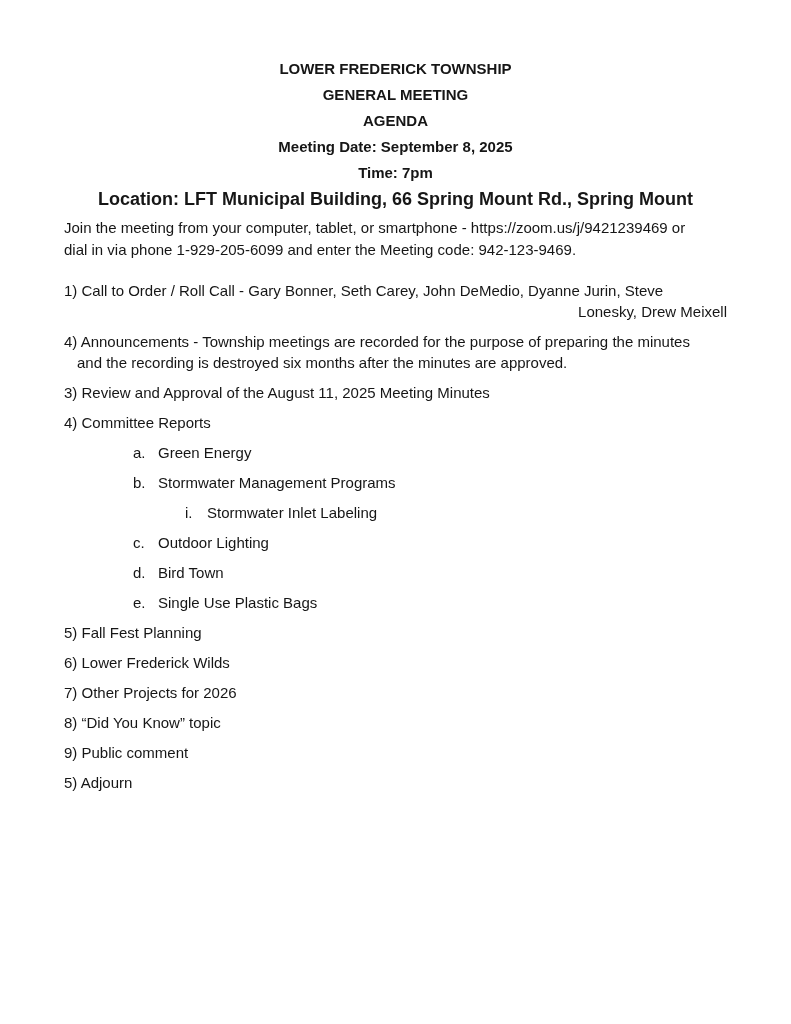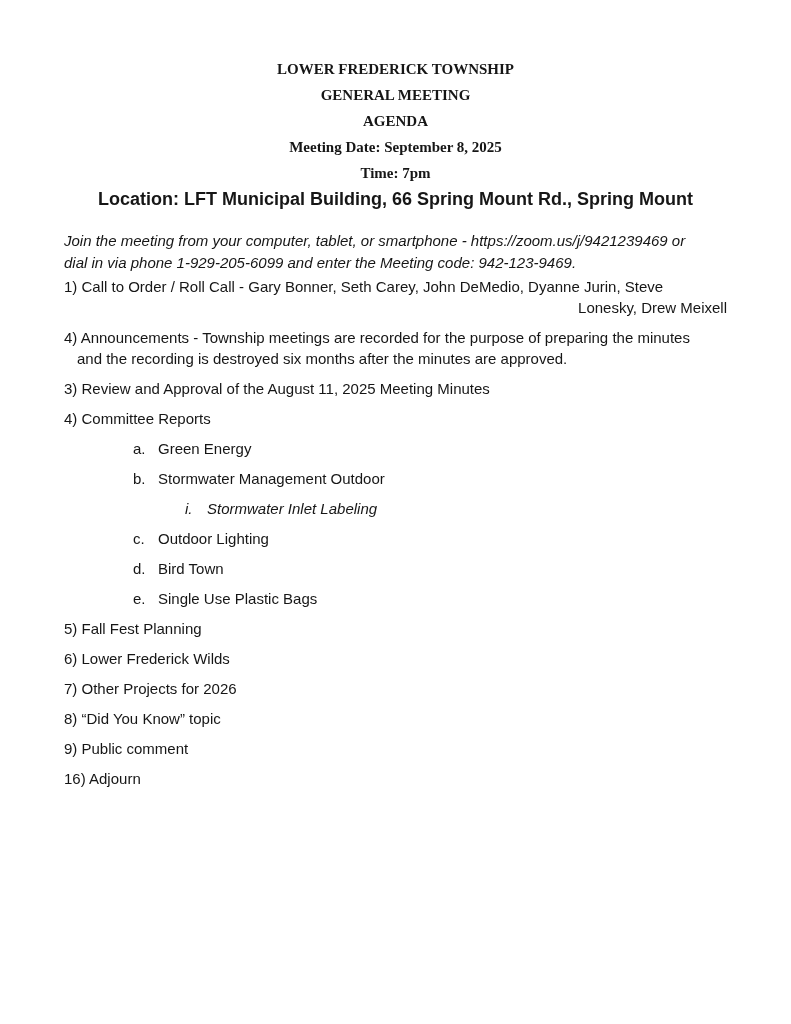--- a/index.html
+++ b/index.html
@@ -21,59 +21,56 @@
     left: 64px;
     top: 56px;
     width: 663px;
   }
   .title-line {
     font-size: 15px;
     font-weight: 700;
     line-height: 26px;
     text-align: center;
     white-space: nowrap;
-    font-family: Liberation Serif, serif;
   }
   .location-line {
     font-size: 18px;
     font-weight: 700;
     line-height: 27px;
     text-align: center;
     white-space: nowrap;
   }
   .intro {
-    margin-top: 17px;
+    margin-top: 4px;
     font-size: 15px;
     line-height: 22px;
-    font-style: italic;
   }
   .intro .line { white-space: nowrap; }
   .agenda {
-    margin-top: 2px;
+    margin-top: 19px;
     font-size: 15px;
     line-height: 21px;
   }
   .agenda-item {
     margin-bottom: 9px;
   }
   .agenda-item .line { white-space: nowrap; }
   .cont-center { padding-left: 203px; text-align: right; }
   .cont-hang   { padding-left: 13px; }
   .committee {
     margin: 2px 0 0 0;
   }
   .committee-row {
     margin-left: 69px;
     margin-bottom: 9px;
     line-height: 21px;
     white-space: nowrap;
   }
   .committee-row.sub {
     margin-left: 121px;
-    font-style: italic;
   }
   .marker {
     display: inline-block;
     width: 25px;
   }
   .committee-row.sub .marker {
     width: 22px;
   }
 </style>
 </head>
@@ -114,21 +111,21 @@
 
       <div class="agenda-item">
         <div class="line">4) Committee Reports</div>
       </div>
 
       <div class="committee">
         <div class="committee-row">
           <span class="marker">a.</span><span>Green Energy</span>
         </div>
         <div class="committee-row">
-          <span class="marker">b.</span><span>Stormwater Management Outdoor</span>
+          <span class="marker">b.</span><span>Stormwater Management Programs</span>
         </div>
         <div class="committee-row sub">
           <span class="marker">i.</span><span>Stormwater Inlet Labeling</span>
         </div>
         <div class="committee-row">
           <span class="marker">c.</span><span>Outdoor Lighting</span>
         </div>
         <div class="committee-row">
           <span class="marker">d.</span><span>Bird Town</span>
         </div>
@@ -151,18 +148,18 @@
 
       <div class="agenda-item">
         <div class="line">8) “Did You Know” topic</div>
       </div>
 
       <div class="agenda-item">
         <div class="line">9) Public comment</div>
       </div>
 
       <div class="agenda-item">
-        <div class="line">16) Adjourn</div>
+        <div class="line">5) Adjourn</div>
       </div>
 
     </div>
   </div>
 </div>
 
 </body></html>

